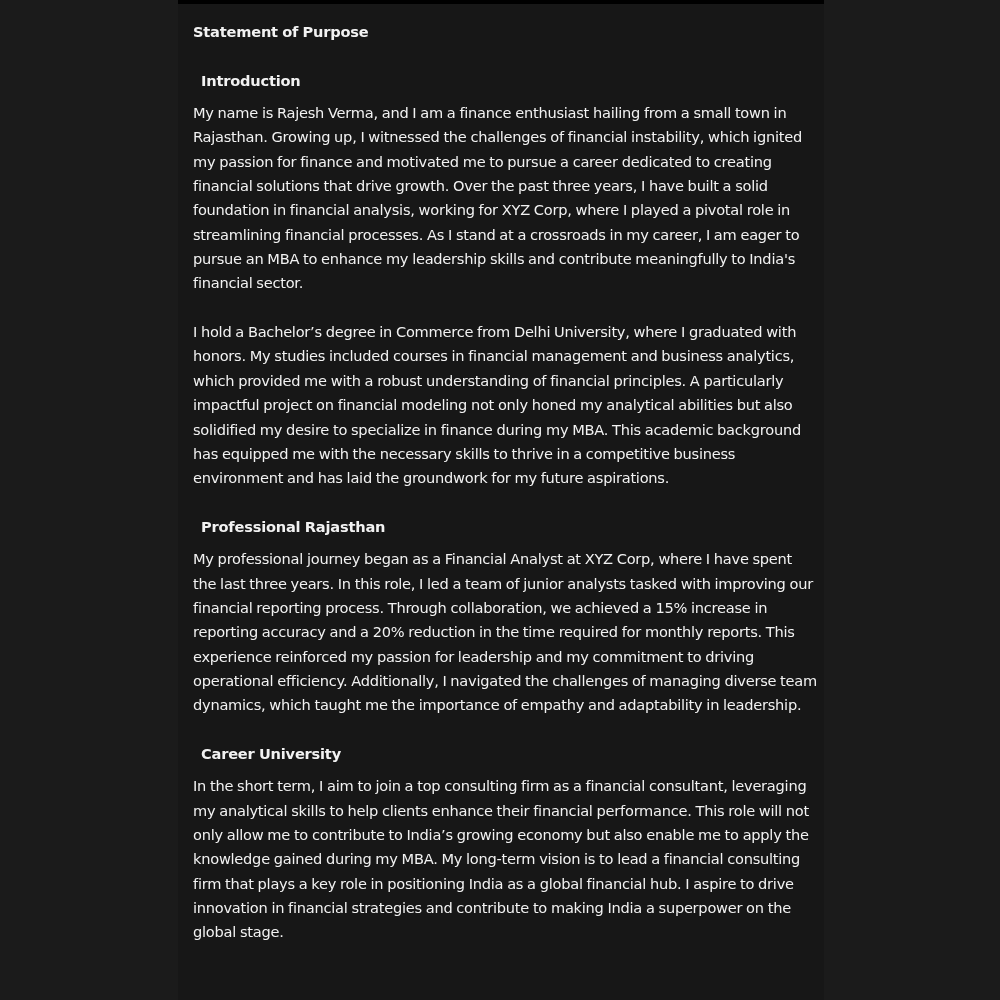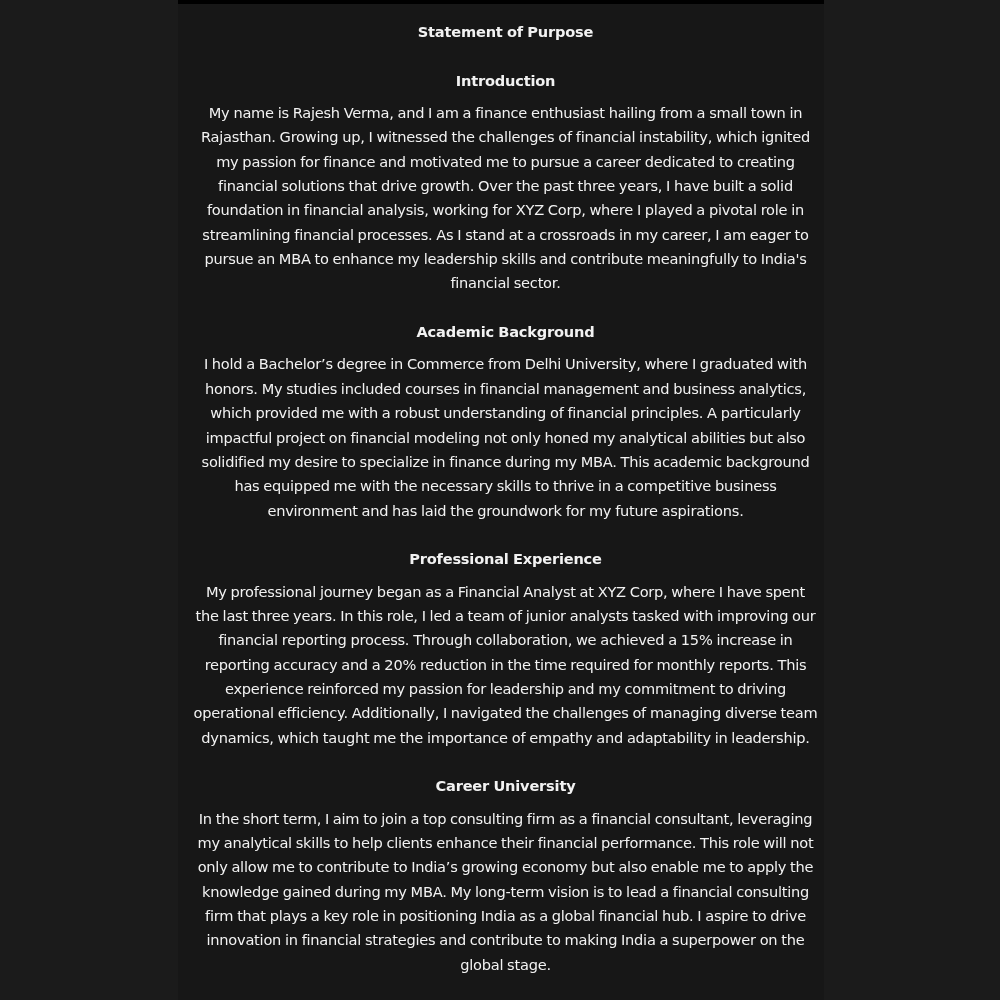--- a/index.html
+++ b/index.html
@@ -17,21 +17,20 @@
     position: absolute; left: 0; top: 0; width: 646px; height: 4px;
     background: #000000;
   }
   .content {
     position: absolute; left: 15px; top: 20px; width: 625px;
     color: #f2f2f2;
     font-size: 14.6px;
     line-height: 24.35px;
     letter-spacing: -0.25px;
     word-spacing: -0.5px;
-    text-align: center;
   }
   .doc-title {
     font-weight: bold; font-size: 14.6px; margin: 0 0 24.35px 0;
     letter-spacing: -0.2px;
   }
   .section { margin: 0 0 24.35px 0; }
   .section-heading { font-weight: bold; margin: 8px; letter-spacing: -0.2px; }
   .section-body { margin: 0; }
 </style>
 </head>
@@ -41,26 +40,25 @@
   <div class="topbar"></div>
   <div class="content">
     <p class="doc-title">Statement of Purpose</p>
 
     <div class="section">
       <p class="section-heading">Introduction</p>
       <p class="section-body">My name is Rajesh Verma, and I am a finance enthusiast hailing from a small town in Rajasthan. Growing up, I witnessed the challenges of financial instability, which ignited my passion for finance and motivated me to pursue a career dedicated to creating financial solutions that drive growth. Over the past three years, I have built a solid foundation in financial analysis, working for XYZ Corp, where I played a pivotal role in streamlining financial processes. As I stand at a crossroads in my career, I am eager to pursue an MBA to enhance my leadership skills and contribute meaningfully to India's financial sector.</p>
     </div>
 
     <div class="section">
-      <p class="section-heading">Academic Background</p>
       <p class="section-body">I hold a Bachelor’s degree in Commerce from Delhi University, where I graduated with honors. My studies included courses in financial management and business analytics, which provided me with a robust understanding of financial principles. A particularly impactful project on financial modeling not only honed my analytical abilities but also solidified my desire to specialize in finance during my MBA. This academic background has equipped me with the necessary skills to thrive in a competitive business environment and has laid the groundwork for my future aspirations.</p>
     </div>
 
     <div class="section">
-      <p class="section-heading">Professional Experience</p>
+      <p class="section-heading">Professional Rajasthan</p>
       <p class="section-body">My professional journey began as a Financial Analyst at XYZ Corp, where I have spent the last three years. In this role, I led a team of junior analysts tasked with improving our financial reporting process. Through collaboration, we achieved a 15% increase in reporting accuracy and a 20% reduction in the time required for monthly reports. This experience reinforced my passion for leadership and my commitment to driving operational efficiency. Additionally, I navigated the challenges of managing diverse team dynamics, which taught me the importance of empathy and adaptability in leadership.</p>
     </div>
 
     <div class="section">
       <p class="section-heading">Career University</p>
       <p class="section-body">In the short term, I aim to join a top consulting firm as a financial consultant, leveraging my analytical skills to help clients enhance their financial performance. This role will not only allow me to contribute to India’s growing economy but also enable me to apply the knowledge gained during my MBA. My long-term vision is to lead a financial consulting firm that plays a key role in positioning India as a global financial hub. I aspire to drive innovation in financial strategies and contribute to making India a superpower on the global stage.</p>
     </div>
   </div>
 </div>
 

